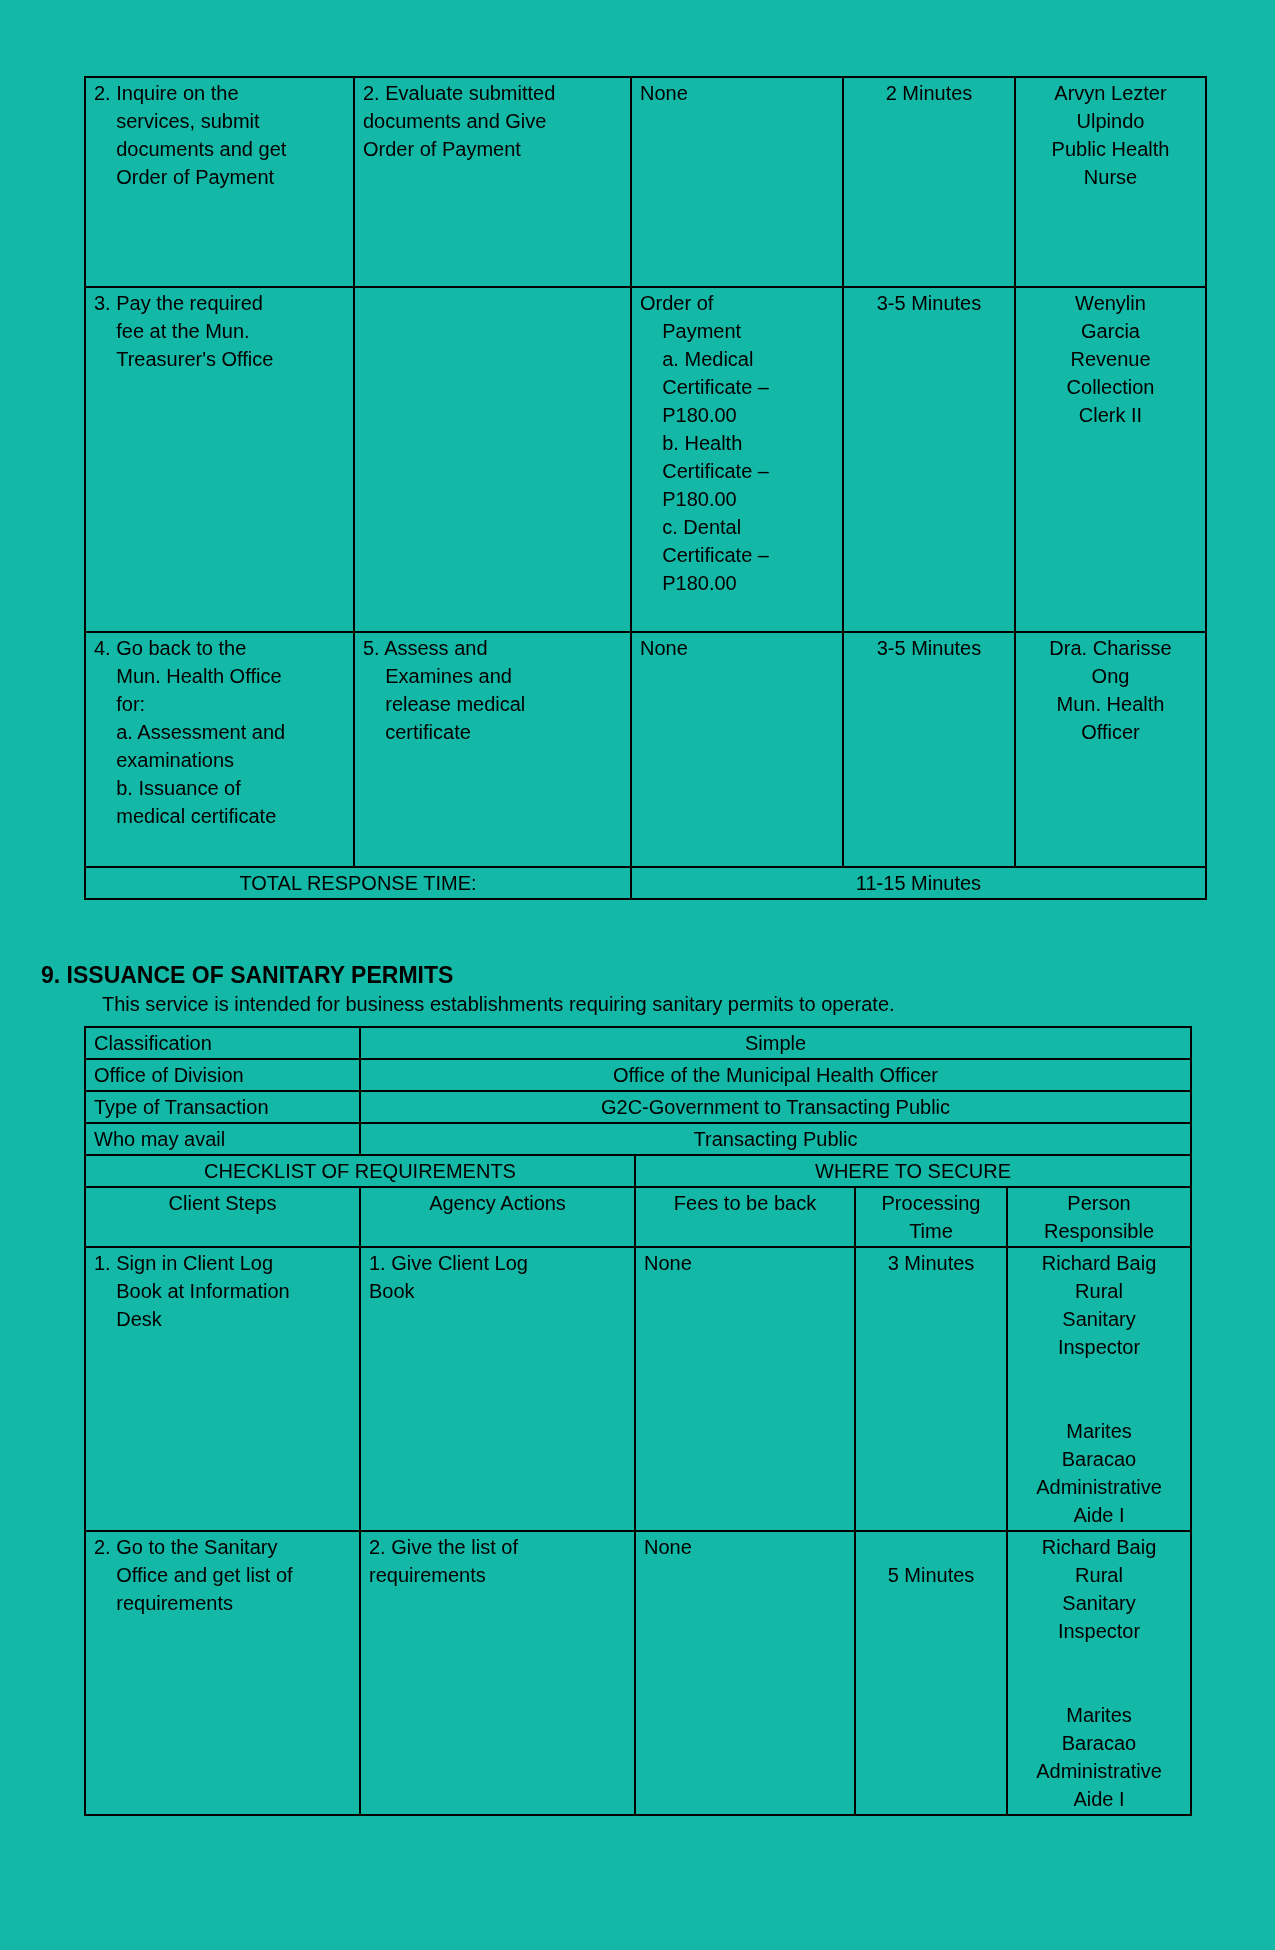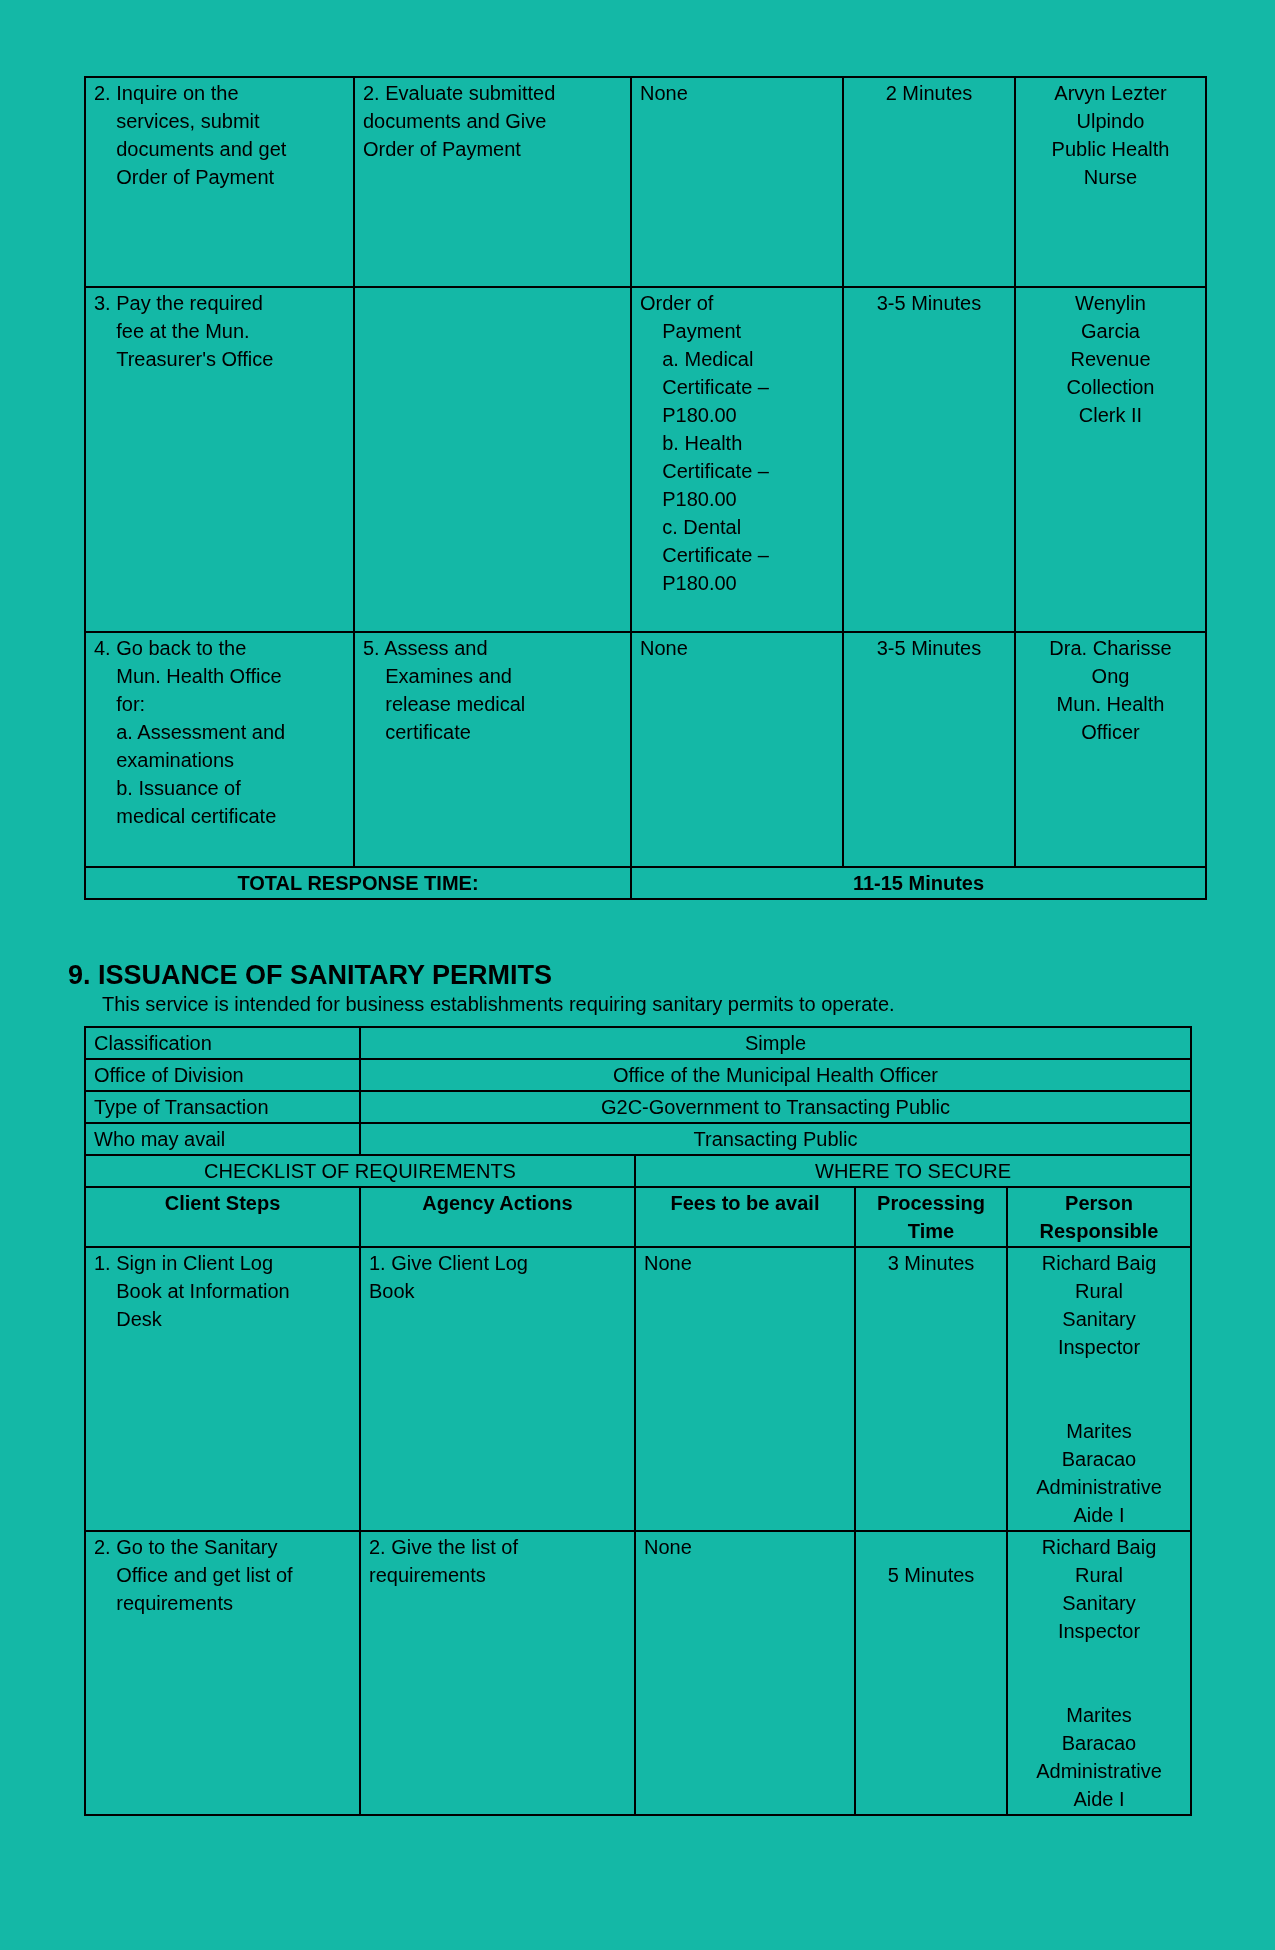--- a/index.html
+++ b/index.html
@@ -25,26 +25,26 @@
   table.doc-table td {
     border: 2px solid #000000;
     vertical-align: top;
     padding: 1px 8px;
     overflow: hidden;
   }
   .t1 { margin: 76px 0 0 84px; width: 1121px; }
   .t2 { margin: 8px 0 0 84px;  width: 1106px; }
   .pre { white-space: pre-wrap; }
   .c   { text-align: center; }
-  .b   { font-weight: 700; text-align: center; }
+  .b   { font-weight: 400; text-align: center; }
   .mid { vertical-align: middle !important; }
   .tight td { padding-top: 0; padding-bottom: 0; }
   .section-heading {
-    margin: 60px 0 0 68px;
-    font-size: 27px;
+    margin: 60px 0 0 41px;
+    font-size: 23px;
     font-weight: 700;
     line-height: 30px;
   }
   .section-intro {
     margin: 0 0 0 84px;
     text-indent: 18px;
     line-height: 28px;
   }
   .page-number {
     width: 1106px;
@@ -158,21 +158,21 @@
         <td>Who may avail</td>
         <td colspan="4" class="c">Transacting Public</td>
       </tr>
       <tr class="tight" style="height:29px">
         <td colspan="2" class="c">CHECKLIST OF REQUIREMENTS</td>
         <td colspan="3" class="c">WHERE TO SECURE</td>
       </tr>
       <tr style="height:58px">
         <td class="b">Client Steps</td>
         <td class="b c">Agency Actions</td>
-        <td class="b c">Fees to be avail</td>
+        <td class="b c">Fees to be back</td>
         <td class="b c pre">Processing
 Time</td>
         <td class="b c pre">Person
 Responsible</td>
       </tr>
       <tr style="height:278px">
         <td class="pre">1. Sign in Client Log
     Book at Information
     Desk</td>
         <td class="pre">1. Give Client Log

